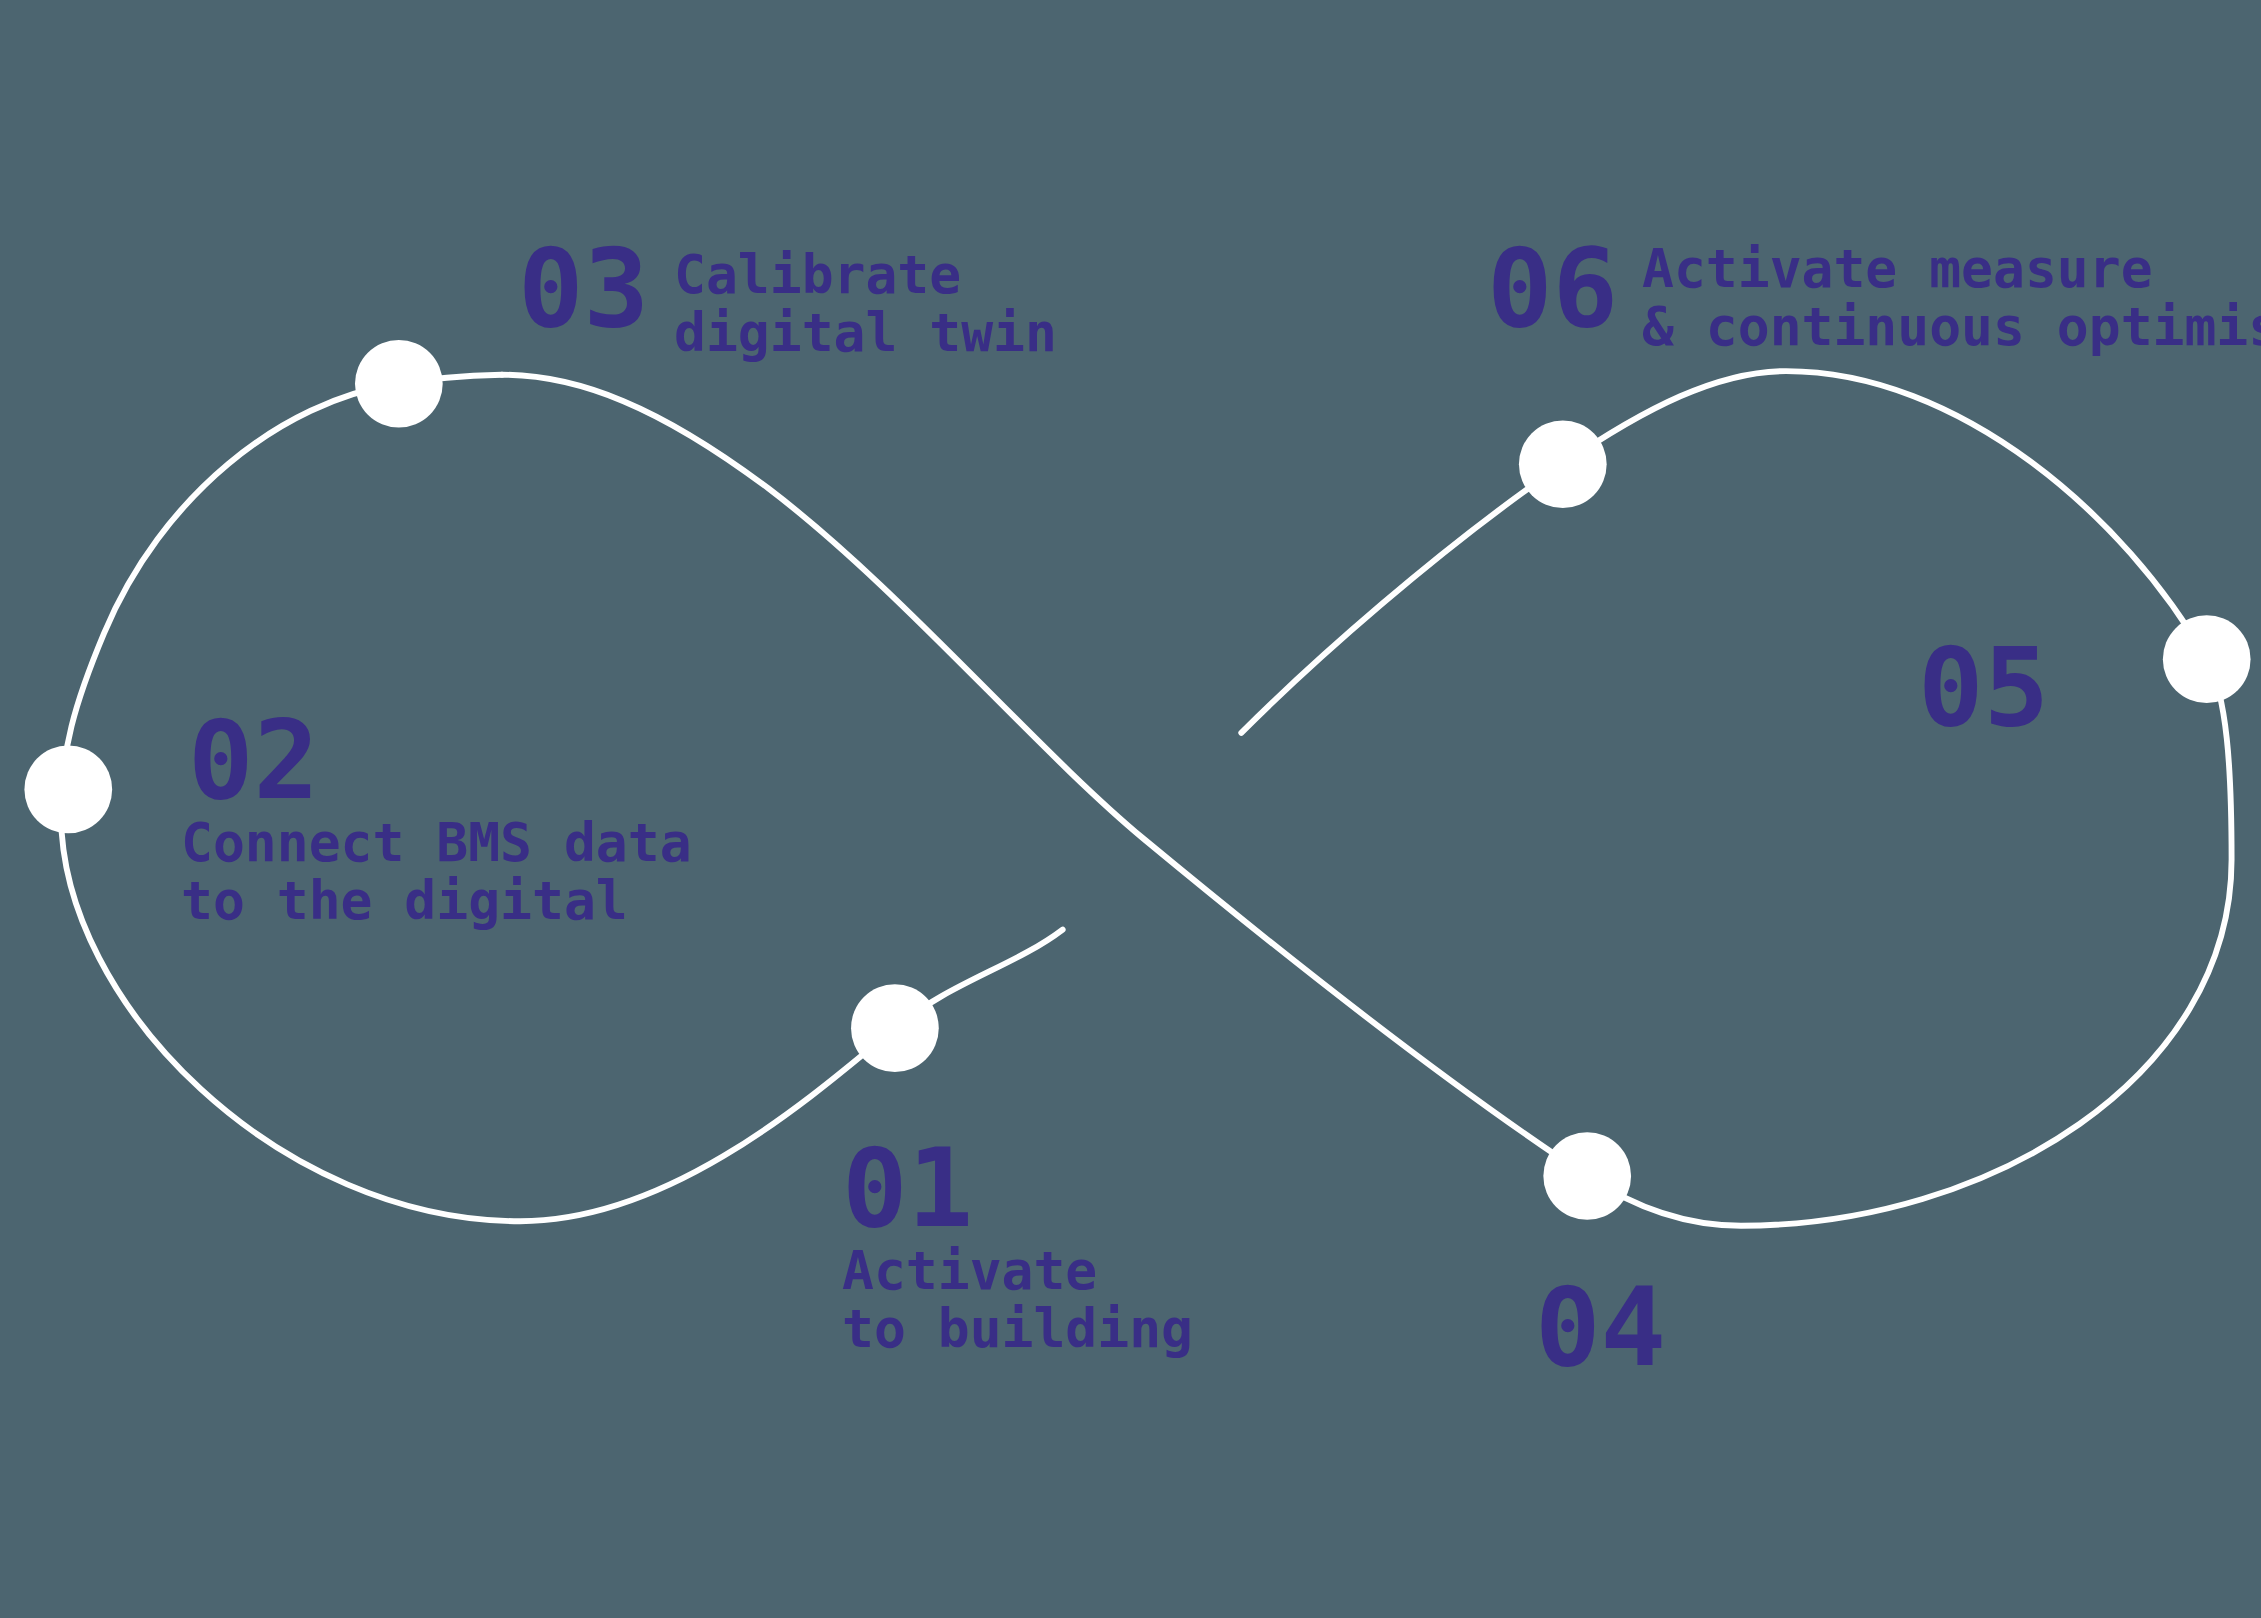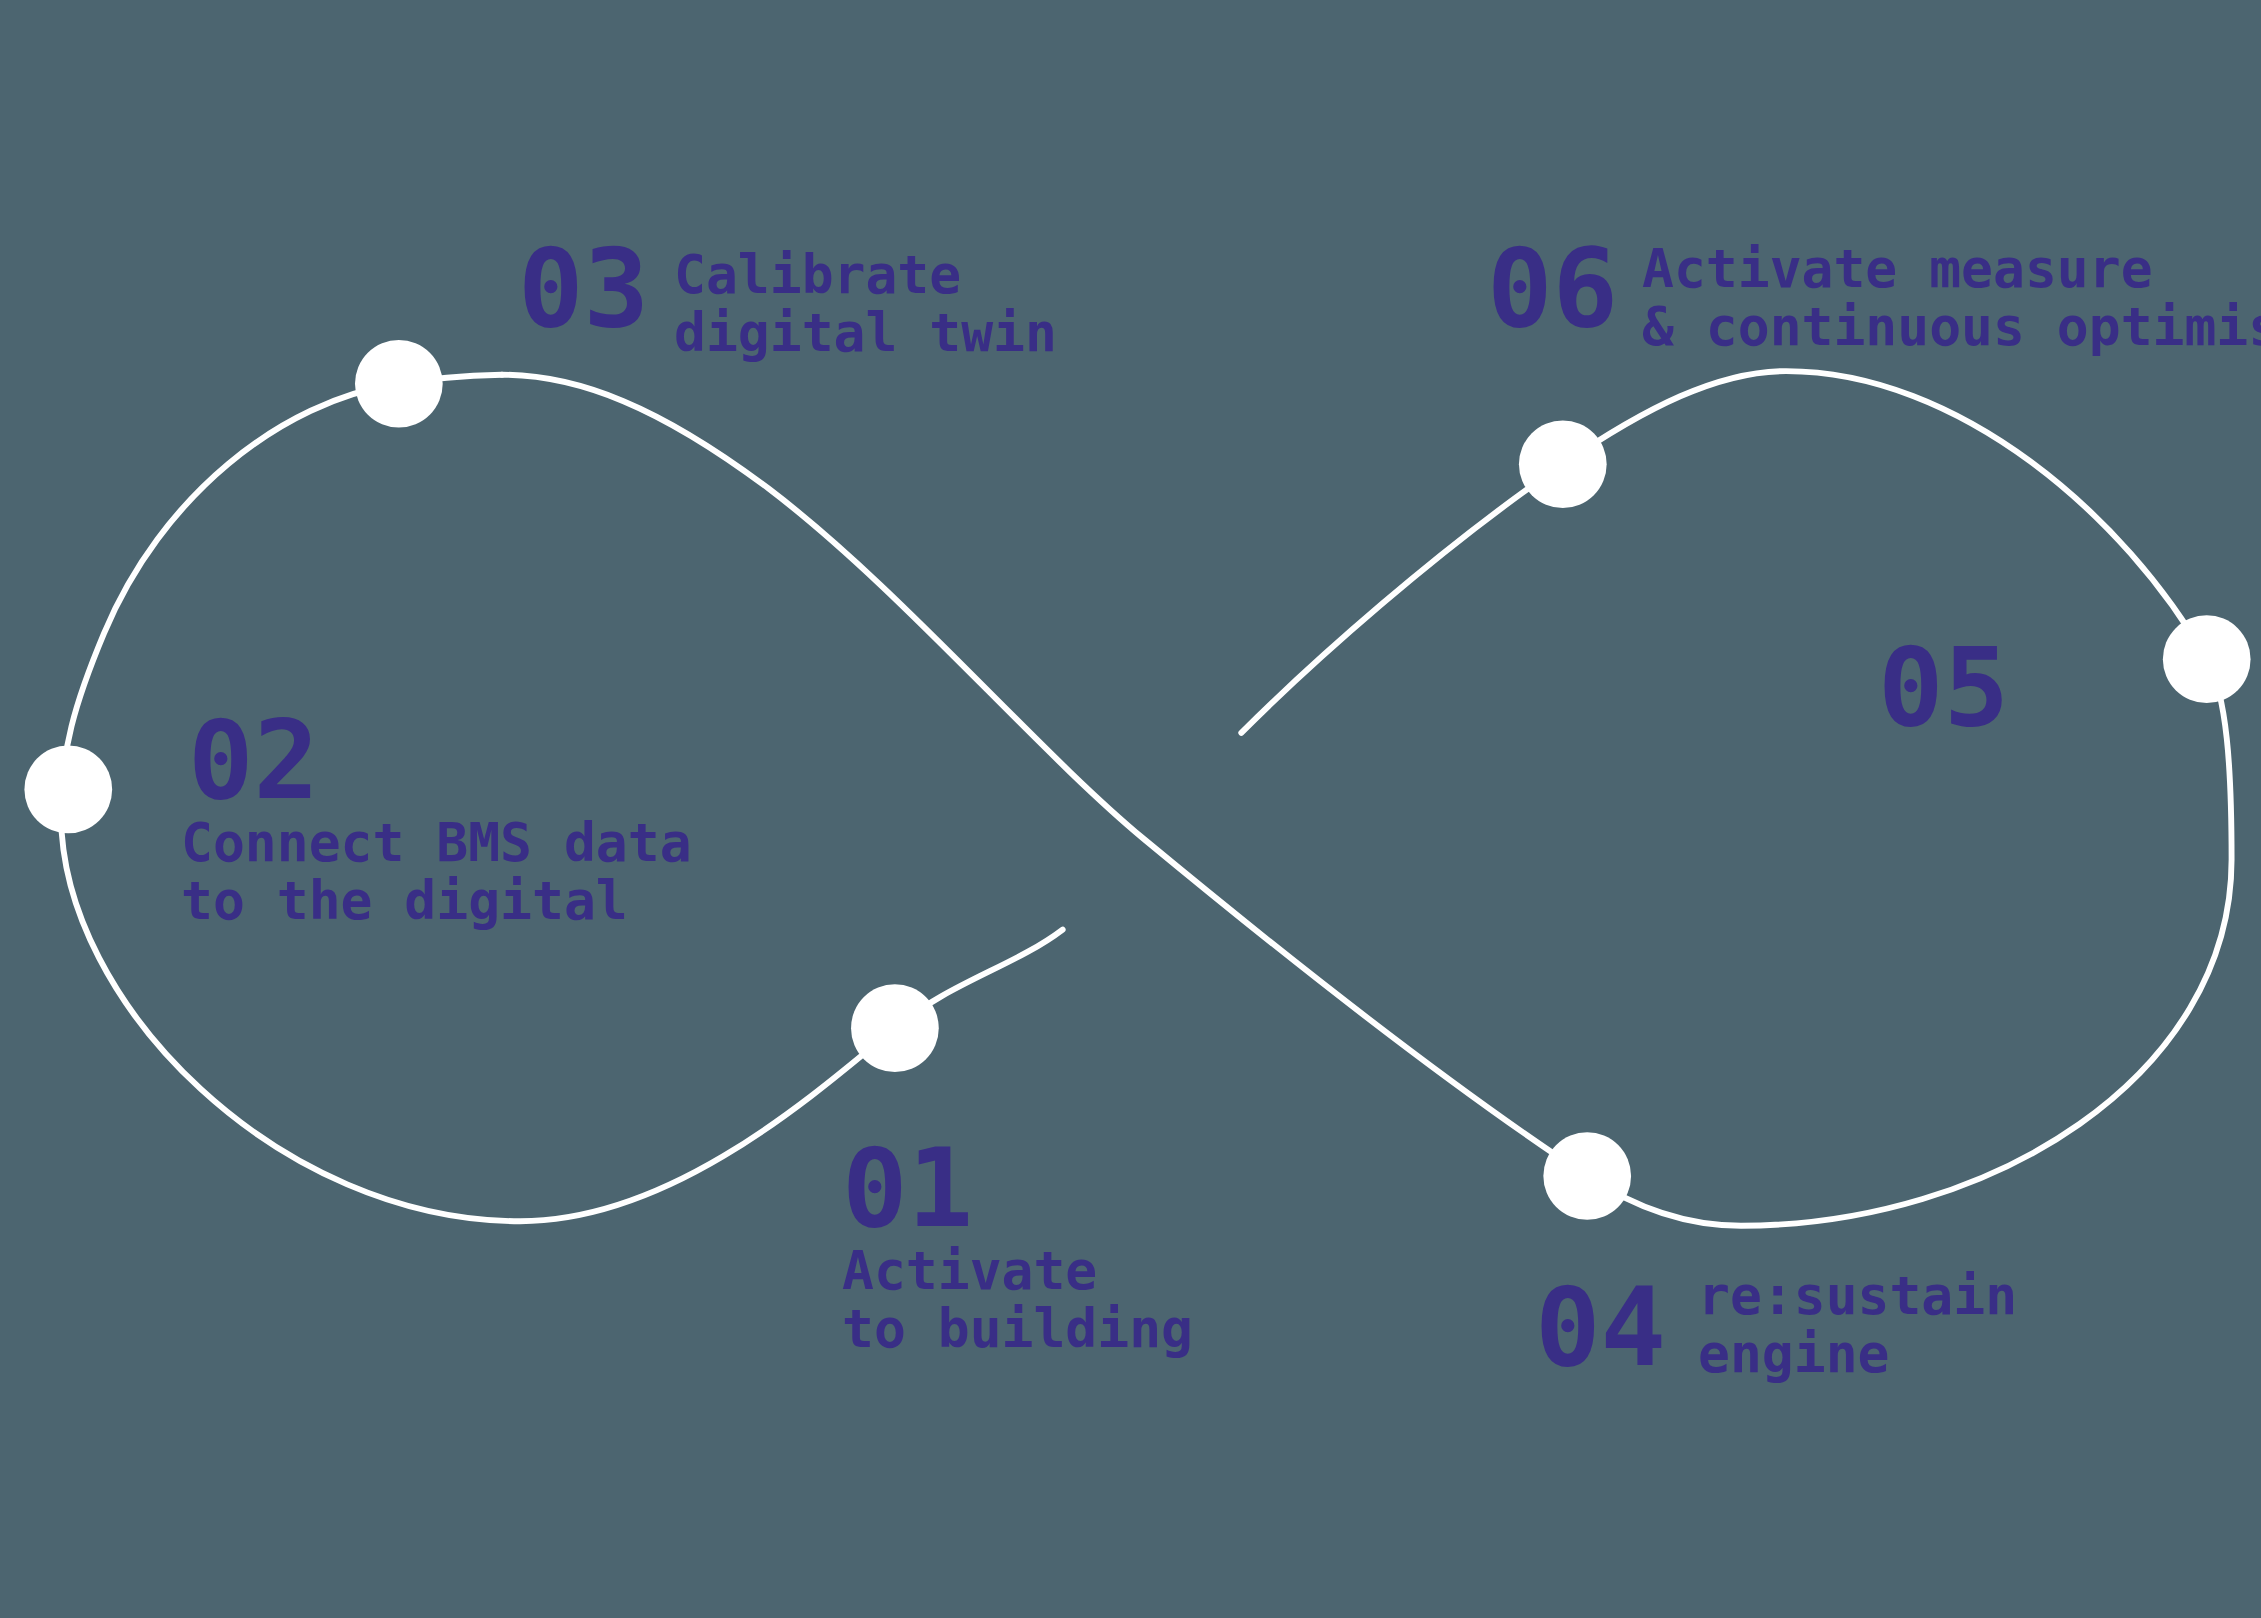--- a/index.html
+++ b/index.html
@@ -47,21 +47,21 @@
   }
   
   .num-01 { left: 842px; top: 1134px; }
   .lbl-01 { left: 842px; top: 1242px; }
   .num-02 { left: 188px;  top: 706px; }
   .lbl-02 { left: 181px;  top: 814px; }
   .num-03 { left: 518px; top: 234px; text-align: right;  }
   .lbl-03 { left: 674px; top: 246px;  }
   .num-04 { left: 1535px; top: 1273px; text-align: center; }
   .lbl-04 { left: 1698px; top: 1267px; }
-  .num-05 { left: 1878px; top: 633px; }
+  .num-05 { left: 1918px; top: 633px; }
   .lbl-05 { left: 1913px; top: 756px; }
   .num-06 { left: 1487px; top: 234px;  }
   .lbl-06 { left: 1642px; top: 240px;  }
 </style>
 </head>
 <body>
 
 <div class="stage">
 
   <svg class="curve-layer" viewBox="0 0 5031 3579" aria-hidden="true">
@@ -104,24 +104,20 @@
     <div>to the digital</div>
   </div>
 
   <div class="step-number num-03">03</div>
   <div class="step-label lbl-03">
     <div>Calibrate</div>
     <div>digital twin</div>
   </div>
 
   <div class="step-number num-04">04</div>
-  <div class="step-label lbl-04">
-    <div>re:sustain</div>
-    <div>engine</div>
-  </div>
 
   <div class="step-number num-05">05</div>
 
   <div class="step-number num-06">06</div>
   <div class="step-label lbl-06">
     <div>Activate measure</div>
     <div>&amp; continuous optimisation</div>
   </div>
 
 </div>

